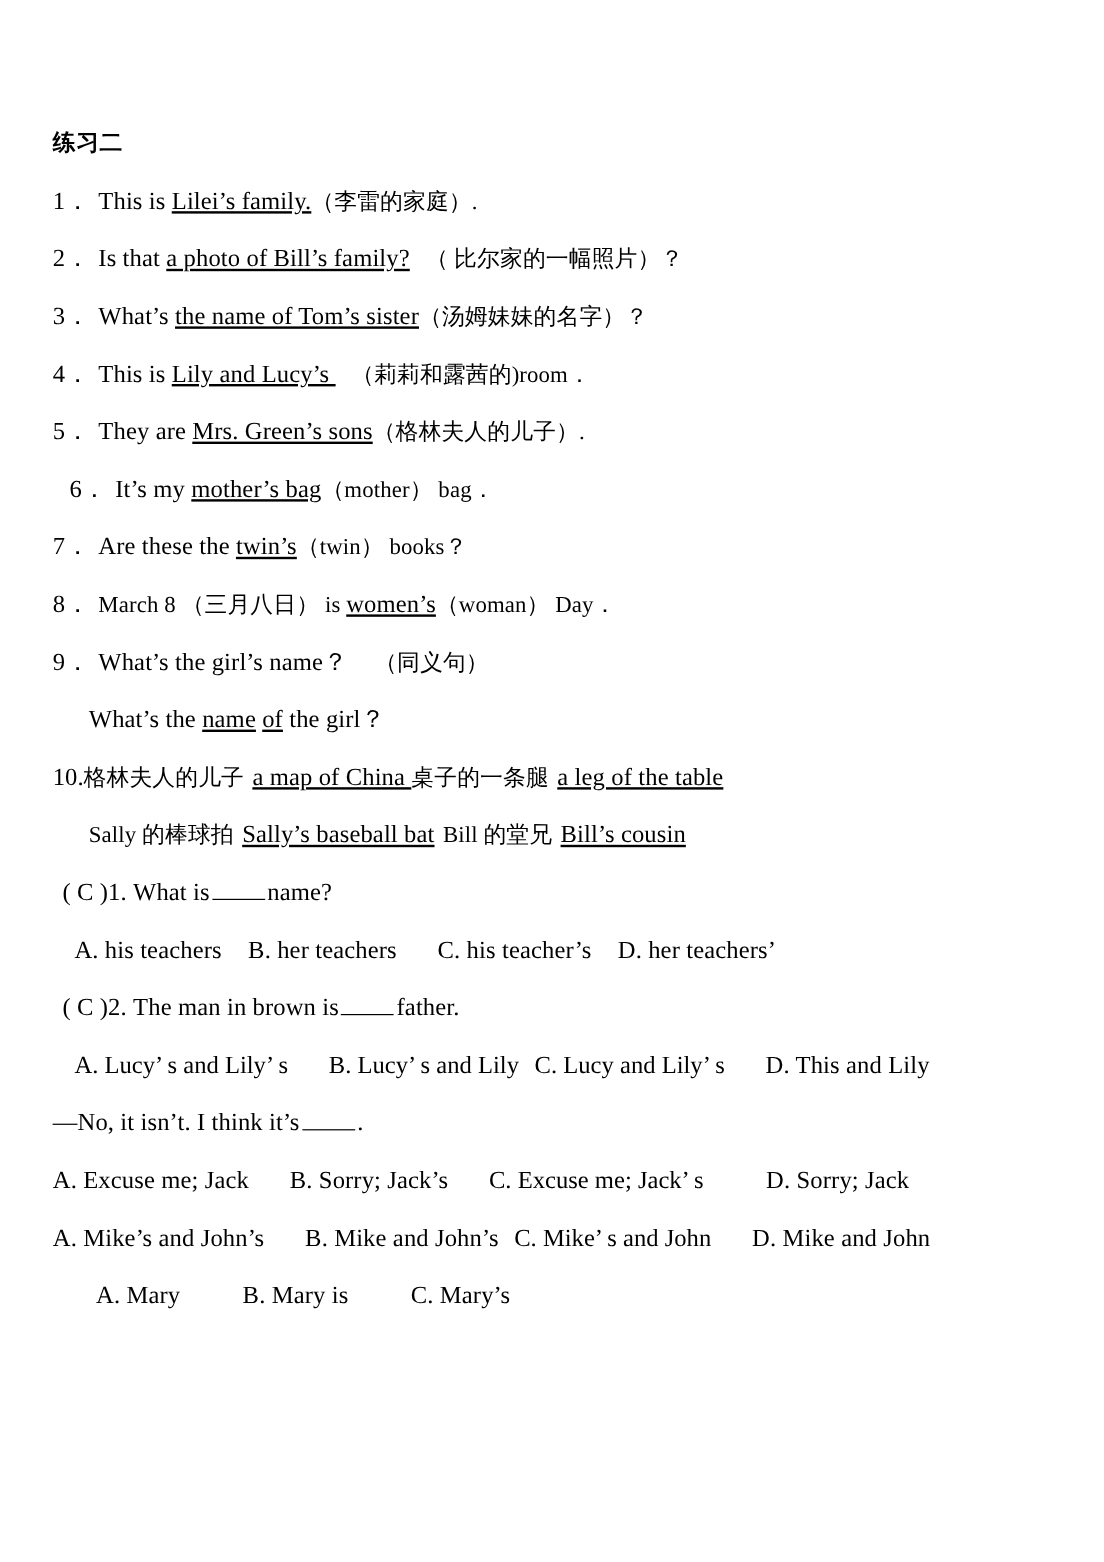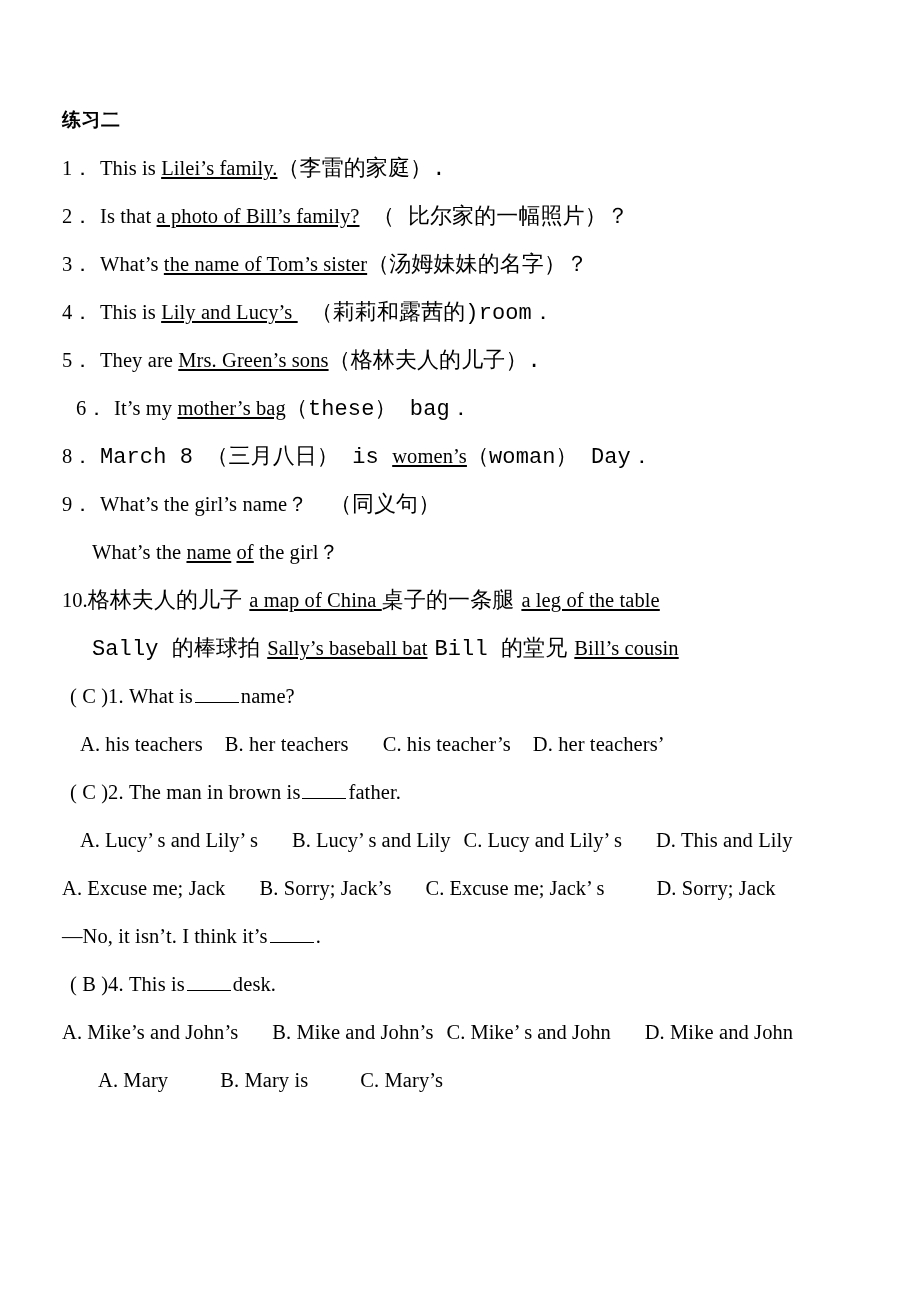--- a/index.html
+++ b/index.html
@@ -15,21 +15,20 @@
     font-family: "Liberation Serif", "DejaVu Serif", serif;
     color: #000000;
     -webkit-font-smoothing: antialiased;
   }
   .page {
     position: relative;
     width: 836px;
     height: 1302px;
     box-sizing: border-box;
     padding: 4px;
-    margin-left: 18px;
   }
   .content {
     position: absolute;
     left: 44px;
     top: 0;
     width: 856px;
   }
   .doc-title {
     font-weight: bold;
     font-size: 19px;
@@ -62,21 +61,21 @@
   }
   .b-md { width: 44px; }
   .b-lg { width: 74px; }
 
   .gap-xs { display: inline-block; width: 7px; }
   .gap-s  { display: inline-block; width: 13px; }
   .gap-m  { display: inline-block; width: 22px; }
   .gap-l  { display: inline-block; width: 34px; }
   .gap-xl { display: inline-block; width: 52px; }
 
-  .cjk { font-family: Liberation Mono, monospace; font-size: 22px; }
+  .cjk { font-family: Liberation Serif, serif; font-size: 19px; }
   .num { letter-spacing: 0px; }
   .apos-wide { letter-spacing: 0px; }
 </style>
 </head>
 <body>
 
 <div class="page">
   <div class="content">
 
     <div class="doc-title">练习二</div>
@@ -95,23 +94,26 @@
 
     <div class="line">
       <span>4．</span><span class="gap-xs"></span><span>This is </span><u class="ul">Lily and Lucy’s </u><span class="gap-s"></span><span class="cjk">（莉莉和露茜的)room．</span>
     </div>
 
     <div class="line">
       <span>5．</span><span class="gap-xs"></span><span>They are </span><u class="ul">Mrs. Green’s     sons</u><span class="cjk">（格林夫人的儿子）.</span>
     </div>
 
     <div class="line indent-sm">
-      <span>6．</span><span class="gap-xs"></span><span>It’s my </span><u class="ul">mother’s bag</u><span class="cjk">（these） bag．</span>
+      <span>6．</span><span class="gap-xs"></span><span>It’s my </span><u class="ul">mother’s bag</u><span class="cjk">（mother） bag．</span>
     </div>
 
+    <div class="line">
+      <span>7．</span><span class="gap-xs"></span><span>Are these the </span><u class="ul">twin’s</u><span class="cjk">（twin）  books？</span>
+    </div>
 
     <div class="line">
       <span>8．</span><span class="gap-xs"></span><span class="cjk">March 8 （三月八日） is </span><u class="ul">women’s</u><span class="cjk">（woman）  Day．</span>
     </div>
 
     <div class="line">
       <span>9．</span><span class="gap-xs"></span><span>What’s the girl’s name？</span><span class="gap-m"></span><span class="cjk">（同义句）</span>
     </div>
 
     <div class="line indent-md">
@@ -134,29 +136,26 @@
     </div>
 
     <div class="line indent-opt">
       <span>( C )</span><span>2.</span>&nbsp;<span>The man in brown is</span><span class="blank b-md"></span><span>father.</span>
     </div>
     <div class="line indent-opt2">
       <span class="apos-wide">A. Lucy’ s and Lily’ s</span><span class="gap-l"></span><span class="apos-wide">B. Lucy’ s and Lily</span><span class="gap-s"></span><span class="apos-wide">C. Lucy and Lily’ s</span><span class="gap-l"></span><span>D. This and Lily</span>
     </div>
 
     <div class="line">
+      <span>—No, it isn’t. I think it’s</span><span class="blank b-md"></span><span>.</span>
+    </div>
+    <div class="line">
       <span>A. Excuse me; Jack</span><span class="gap-l"></span><span>B. Sorry; Jack’s</span><span class="gap-l"></span><span class="apos-wide">C. Excuse me; Jack’ s</span><span class="gap-xl"></span><span>D. Sorry; Jack</span>
     </div>
-    <div class="line">
-      <span>—No, it isn’t. I think it’s</span><span class="blank b-md"></span><span>.</span>
-    </div>
 
-    <div class="line indent-opt">
-      <span>( B )</span><span>4.</span>&nbsp;<span>This is</span><span class="blank b-md"></span><span>desk.</span>
-    </div>
     <div class="line">
       <span>A. Mike’s and John’s</span><span class="gap-l"></span><span>B. Mike and John’s</span><span class="gap-s"></span><span class="apos-wide">C. Mike’ s and John</span><span class="gap-l"></span><span>D. Mike and John</span>
     </div>
 
     <div class="line indent-a">
       <span>A. Mary</span><span class="gap-xl"></span><span>B. Mary is</span><span class="gap-xl"></span><span>C. Mary’s</span>
     </div>
 
   </div>
 </div>

